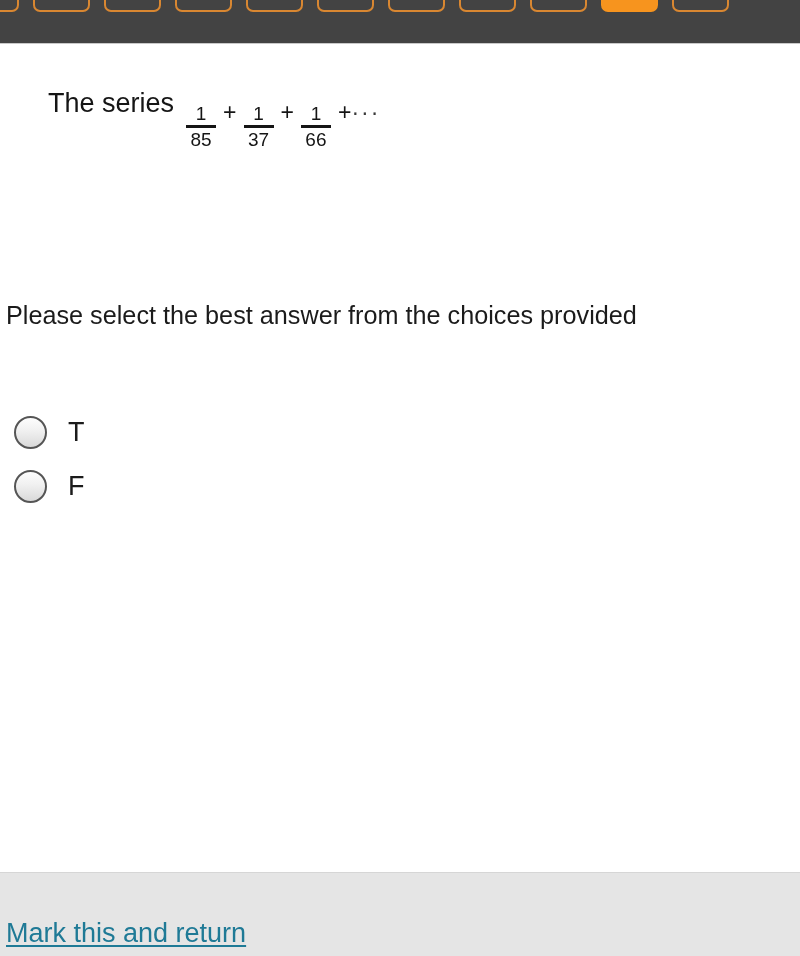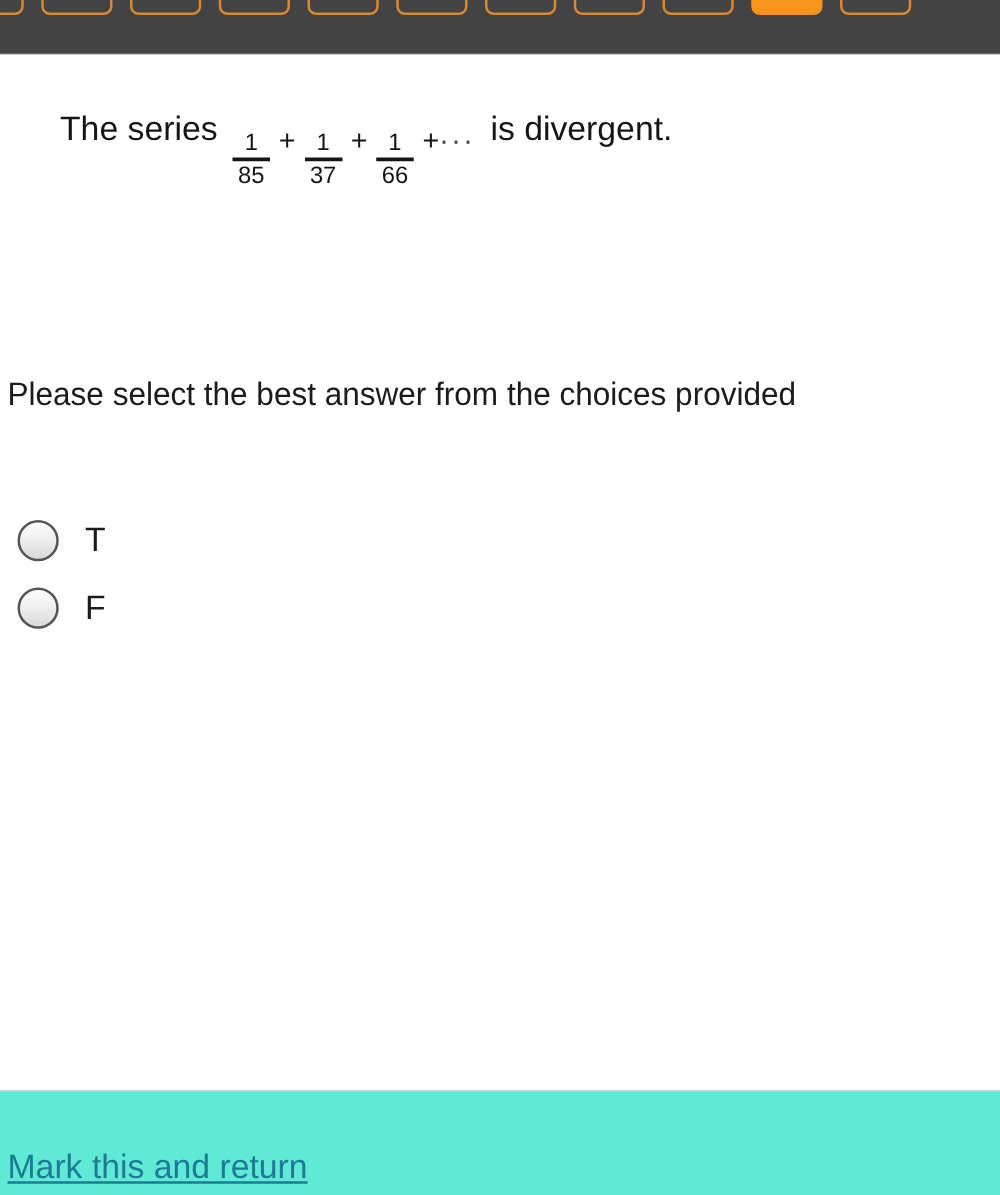--- a/index.html
+++ b/index.html
@@ -149,21 +149,21 @@
     color: #1b1b1b;
   }
 
   
   .footer {
     position: absolute;
     left: 0;
     top: 872px;
     width: 800px;
     height: 84px;
-    background: #5eead4;
+    background: #e5e5e5;
     border-top: 1px solid #d6d6d6;
     box-sizing: border-box;
     text-align: center;
   }
   .footer-link {
     position: absolute;
     left: 6px;
     top: 45px;
     font-size: 27px;
     color: #1f7a96;
@@ -212,21 +212,20 @@
   <span class="op">+</span>
 
   <span class="frac">
     <span class="num">1</span>
     <span class="bar"></span>
     <span class="den">66</span>
   </span>
 
   <span class="op tail">+</span>
   <span class="ellipsis">···</span>
-  <span class="q-tail">is divergent.</span>
 </div>
 
 <div class="instruction">Please select the best answer from the choices provided</div>
 
 <div class="choices">
   <div class="choice">
     <span class="radio"></span>
     <span class="choice-label">T</span>
   </div>
   <div class="choice">

